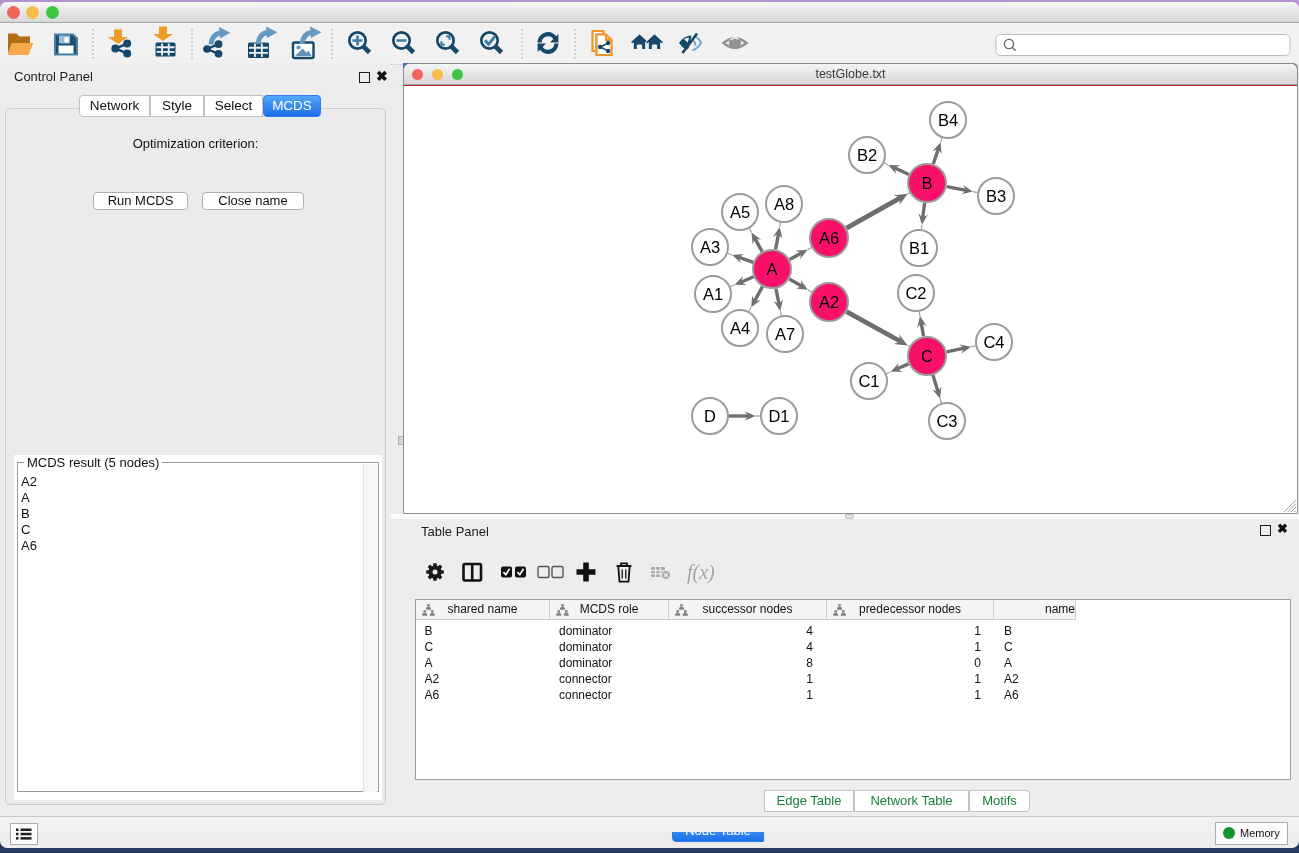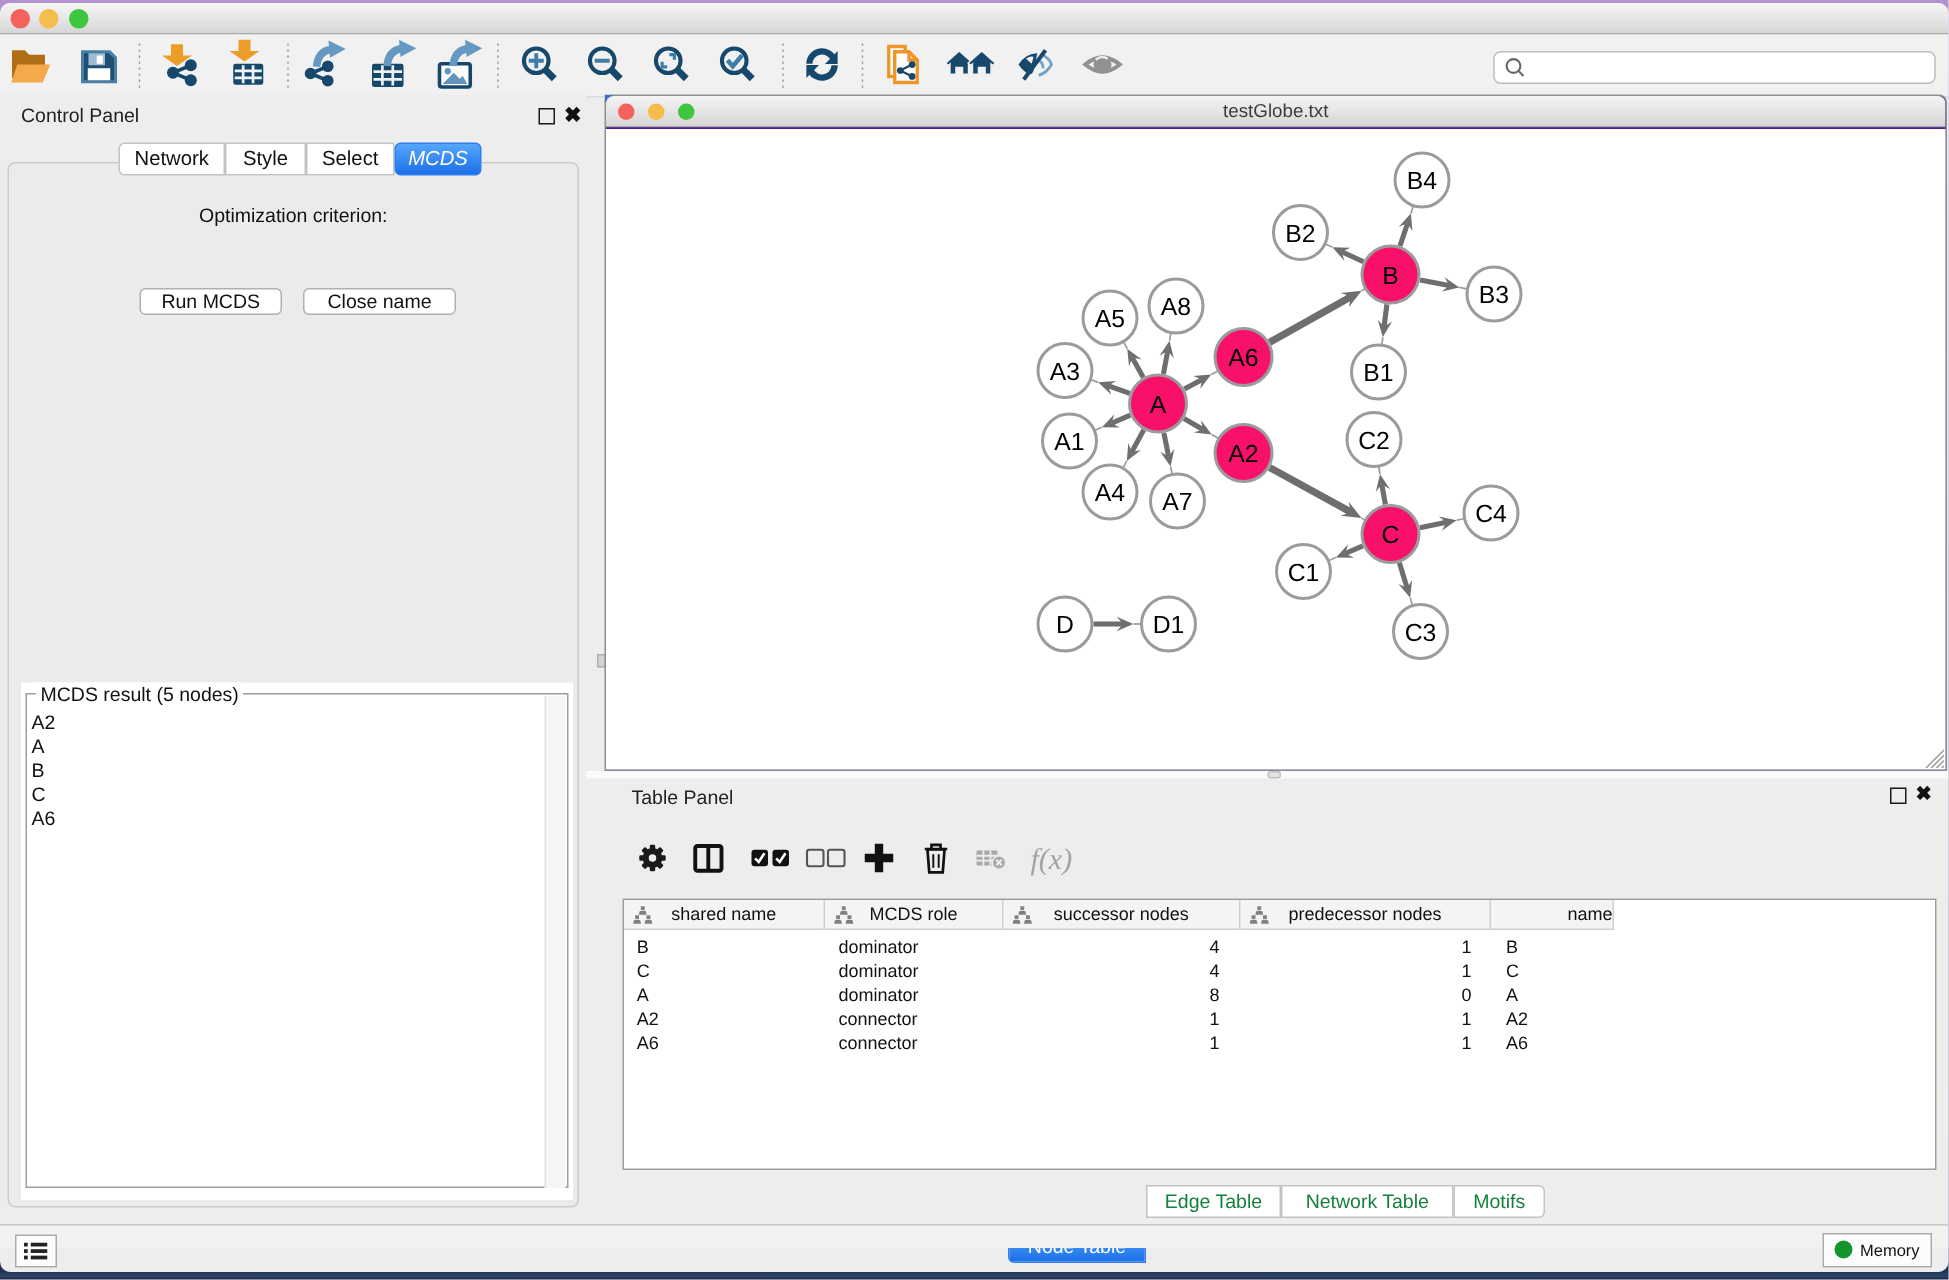--- a/index.html
+++ b/index.html
@@ -19,21 +19,21 @@
 .optlabel { position:absolute; left:0; top:74px; line-height:13px; width:100%; text-align:center; font-size:13px; color:#111; }
 .combo { position:absolute; left:43px; top:96px; width:310px; height:19px; background:#fff; border:1px solid #b0b0b0; border-radius:4px; font-size:13px; color:#111; line-height:18px; padding-left:11px; }
 .stepper { position:absolute; right:-1px; top:-1px; width:18px; height:20px; background:linear-gradient(#55a7fb,#1c6fe8); border-radius:0 4px 4px 0; }
 .btn { position:absolute; top:129px; height:18px; line-height:16px; background:#fff; border:1px solid #b0b0b0; border-radius:4px; font-size:13px; color:#111; text-align:center; }
 .resultbox { position:absolute; left:14px; top:392px; width:368px; height:345px; background:#fff; }
 .fieldset { position:absolute; left:3px; top:7px; width:362px; height:330px; border:1px solid #9d9d9d; }
 .legend { position:absolute; left:6px; top:-8px; background:#fff; padding:0 3px; font-size:13px; color:#111; }
 .mlist { position:absolute; left:3px; top:11px; font-size:13px; color:#111; line-height:16px; }
 .sbtrack { position:absolute; right:1px; top:1px; width:14px; height:328px; background:#f6f6f6; border-left:1px solid #e2e2e2; }
 
-.netwin { position:absolute; left:403px; top:61px; width:895px; height:451px; background:#4c1d95; border:1px solid #8e8e8e; border-radius:5px 5px 0 0; z-index:3; }
+.netwin { position:absolute; left:403px; top:61px; width:895px; height:451px; background:#b91c1c; border:1px solid #8e8e8e; border-radius:5px 5px 0 0; z-index:3; }
 .nettitle { position:absolute; left:0; top:0; width:100%; height:21px; background:linear-gradient(#f4f4f4,#d6d6d6); border-bottom:1px solid #a9a9a9; border-radius:5px 5px 0 0; }
 .nettitle .title { position:absolute; width:100%; text-align:center; top:4px; line-height:13px; font-size:12.5px; color:#3c3c3c; }
 .canvas { position:absolute; left:0; top:22px; width:893px; height:427px; background:#fff; }
 .grip { position:absolute; right:1px; bottom:1px; width:13px; height:13px; }
 
 .tpanel { position:absolute; left:391px; top:511px; width:908px; height:304px; background:#ededed; }
 .tphead { position:absolute; left:30px; top:12px; line-height:13px; font-size:13px; color:#222; }
 .tptool { position:absolute; left:22px; top:40px; width:877px; height:38px; }
 .ttable { position:absolute; left:24px; top:86px; width:876px; height:181px; background:#fff; border:1px solid #9d9d9d; }
 .thead { position:absolute; left:0; top:0; width:660px; height:20px; background:#f4f4f4; border-bottom:1px solid #cfcfcf; font-size:12px; color:#111; }
@@ -189,21 +189,21 @@
   </div>
   <div class="cpanel">
     <div class="cphead">Control Panel</div>
     <div style="position:absolute;left:359px;top:9px;width:11px;height:11px;border:1.5px solid #1a1a1a;"></div>
     <div style="position:absolute;left:376px;top:5px;font-size:14px;font-weight:bold;color:#111;">✖</div>
     <div class="cpbody"></div>
     <div class="tabs">
       <div class="tab" style="left:0;width:71px;border-radius:4px 0 0 4px;">Network</div>
       <div class="tab" style="left:71px;width:54px;">Style</div>
       <div class="tab" style="left:125px;width:59px;">Select</div>
-      <div class="tab tabsel" style="left:184px;width:58px;font-style:italic;">MCDS</div>
+      <div class="tab tabsel" style="left:184px;width:58px;">MCDS</div>
     </div>
     <div class="optlabel">Optimization criterion:</div>
     <div class="btn" style="left:93px;width:95px;">Run MCDS</div>
     <div class="btn" style="left:202px;width:102px;">Close name</div>
     <div class="resultbox">
       <div class="fieldset">
         <div class="legend">MCDS result (5 nodes)</div>
         <div class="mlist">A2<br>A<br>B<br>C<br>A6</div>
         <div class="sbtrack"></div>
       </div>

